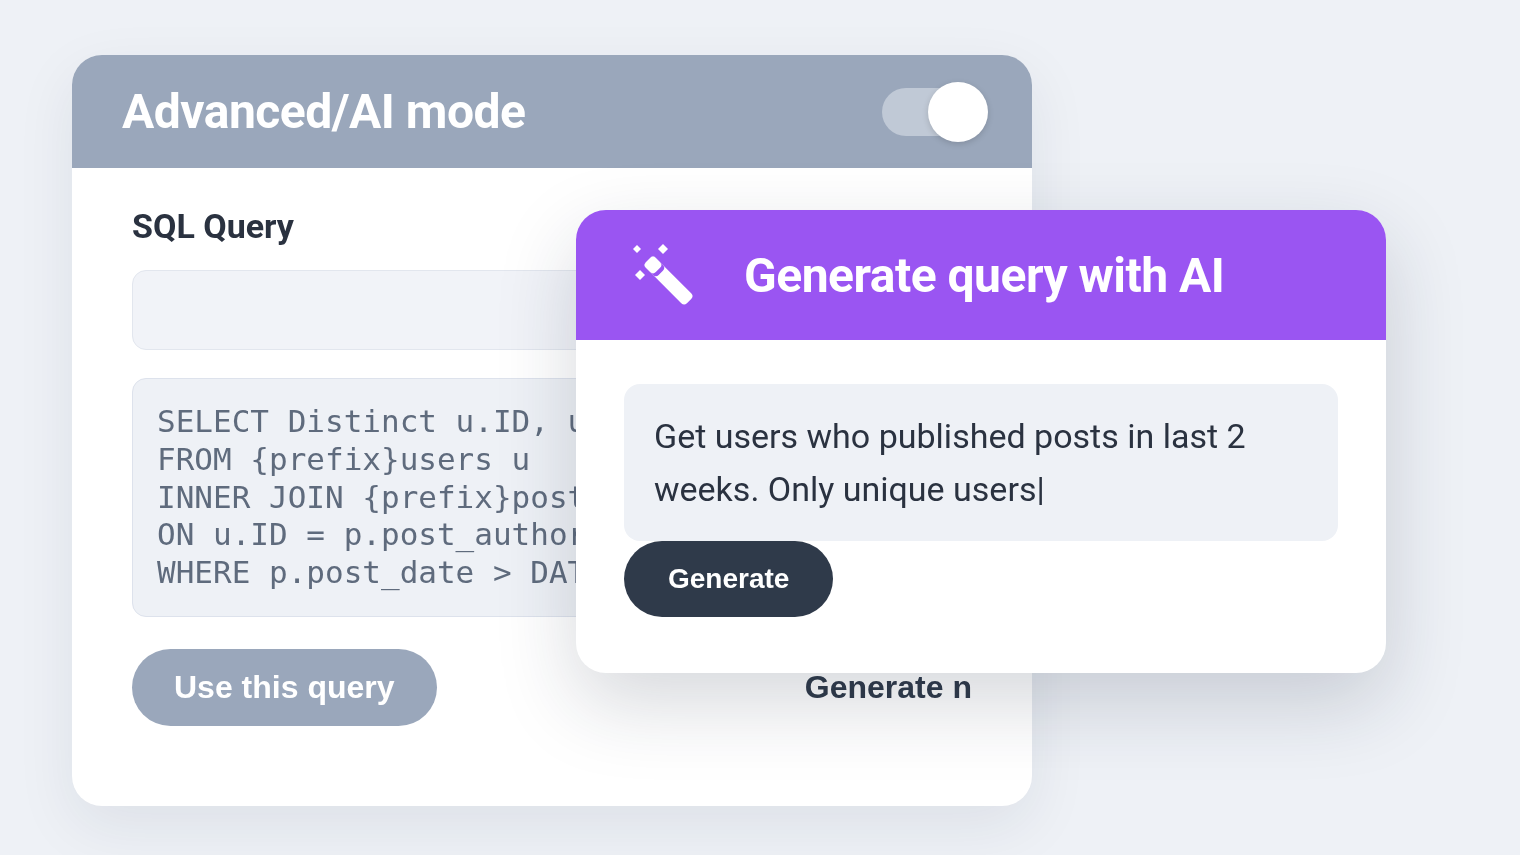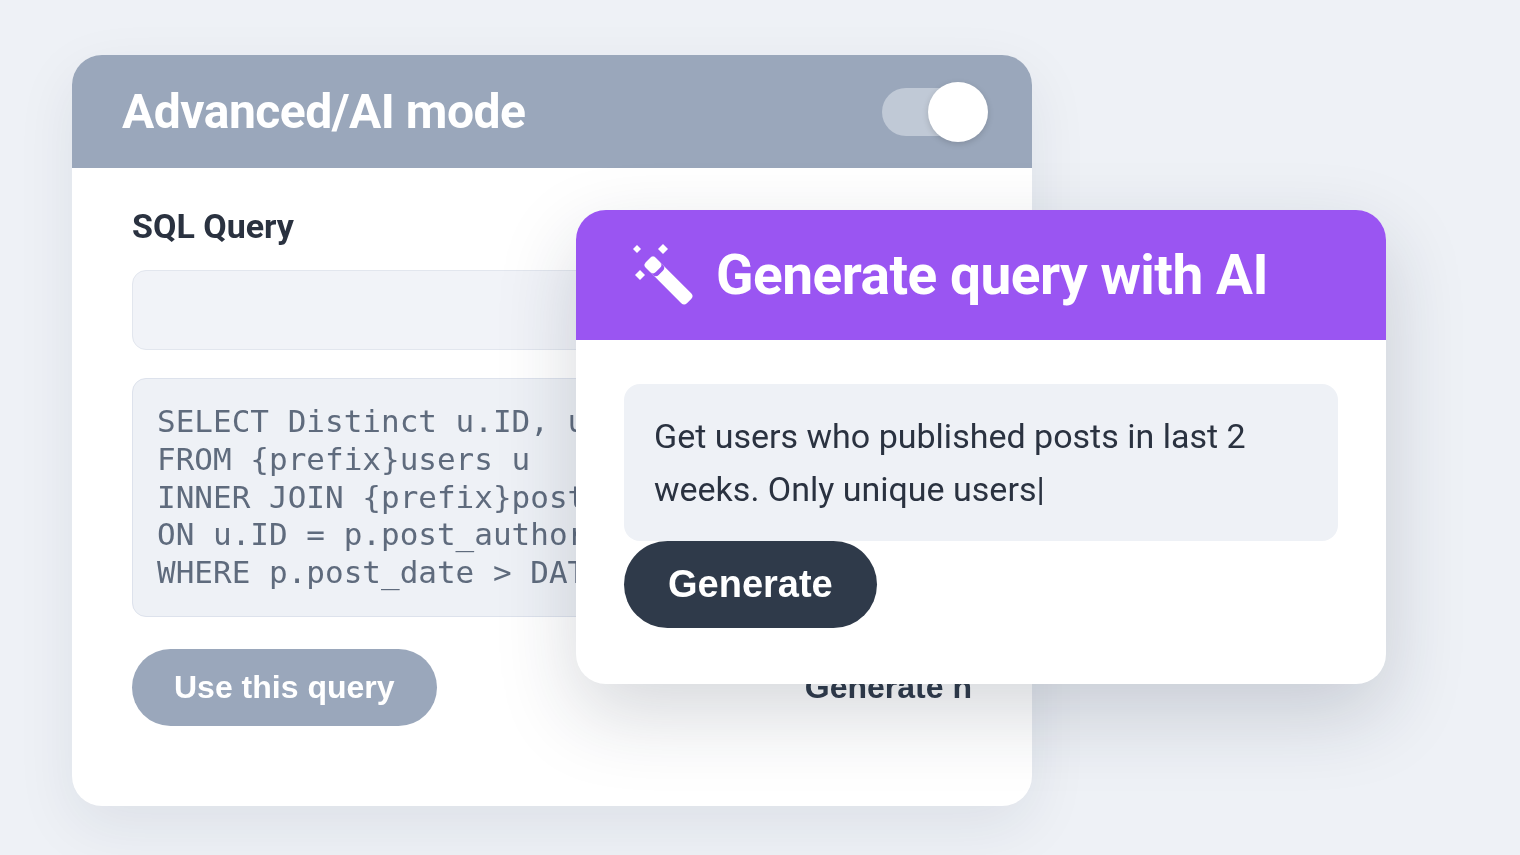--- a/index.html
+++ b/index.html
@@ -130,43 +130,44 @@
     align-items: center;
     gap: 22px;
   }
   .wand-icon {
     width: 70px;
     height: 70px;
     flex-shrink: 0;
   }
   .front-title {
     color: #fff;
-    font-size: 55px;
+    font-size: 48px;
     font-weight: 700;
     letter-spacing: -0.5px;
+    margin-left: 28px;
   }
   .card-front-body {
     padding: 44px 48px 56px 48px;
   }
   .prompt-box {
     background: #eef1f6;
     border-radius: 16px;
     padding: 26px 30px;
     font-size: 34px;
     line-height: 1.55;
     color: #2a3240;
     border: none;
     width: 100%;
     resize: none;
     font-family: inherit;
   }
   .btn-dark {
     background: #2f3a4a;
     color: #fff;
-    font-size: 38px;
+    font-size: 28px;
     font-weight: 700;
     border: none;
     border-radius: 999px;
     padding: 22px 44px;
     cursor: pointer;
   }
 </style>
 </head>
 <body>
 

